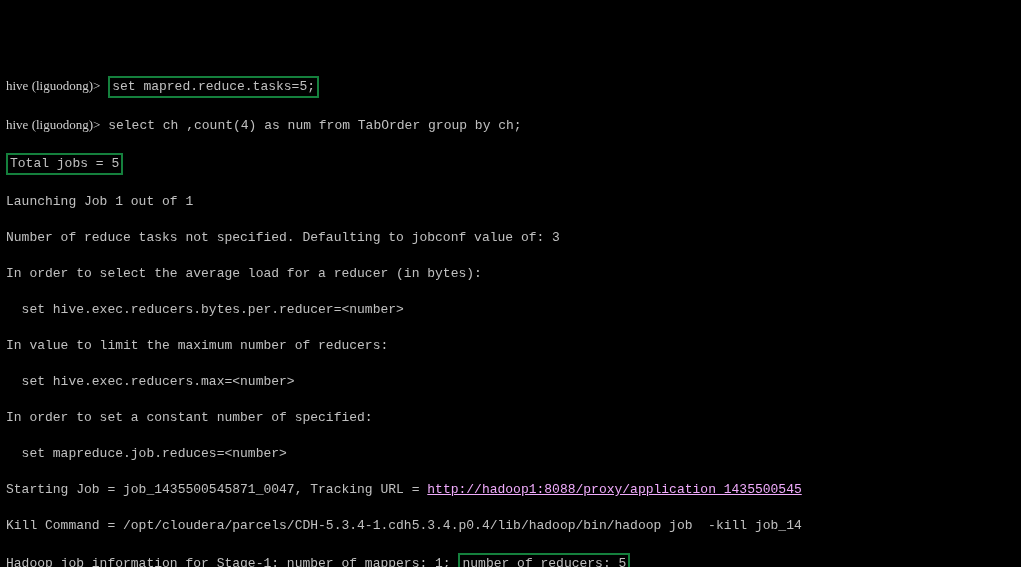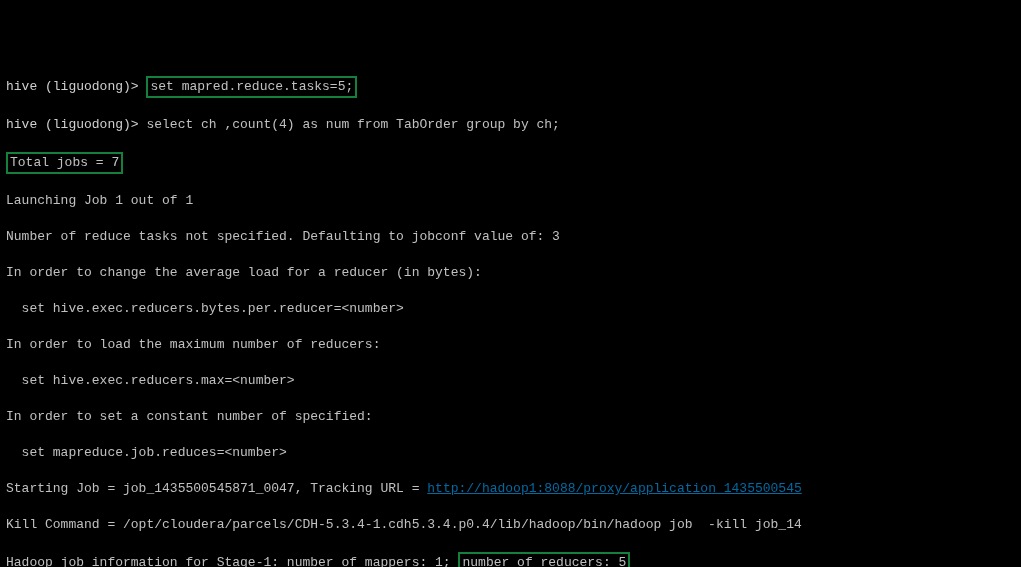--- a/index.html
+++ b/index.html
@@ -10,41 +10,41 @@
     font-family: "Courier New", monospace;
     font-size: 13px;
     line-height: 18px;
     white-space: pre;
     width: 1021px;
     height: 567px;
     box-sizing: border-box;
     overflow: hidden;
   }
   .line { display: block; }
-  .prompt-host { color: #d0d0d0; }
-  .link { color: #0369a1; text-decoration: underline; text-align: right; }
+  .prompt-host { color: #d0d0d0; font-family: Liberation Serif, serif; }
+  .link { color: #f0abfc; text-decoration: underline; text-align: right; }
   .box-red {
     border: 2px solid #15803d;
     padding: 0 2px;
     display: inline-block;
   }
 </style>
 </head>
 <body>
 
 
 
 <span class="line"><span class="prompt-host">hive (liguodong)&gt;</span> <span class="box-red">set mapred.reduce.tasks=5;</span></span>
 <span class="line"><span class="prompt-host">hive (liguodong)&gt;</span> <span>select ch ,count(4) as num from TabOrder group by ch;</span></span>
-<span class="line"><span class="box-red">Total jobs = 7</span></span>
+<span class="line"><span class="box-red">Total jobs = 5</span></span>
 <span class="line">Launching Job 1 out of 1</span>
 <span class="line">Number of reduce tasks not specified. Defaulting to jobconf value of: 3</span>
-<span class="line">In order to change the average load for a reducer (in bytes):</span>
+<span class="line">In order to select the average load for a reducer (in bytes):</span>
 <span class="line">  set hive.exec.reducers.bytes.per.reducer=&lt;number&gt;</span>
-<span class="line">In order to load the maximum number of reducers:</span>
+<span class="line">In value to limit the maximum number of reducers:</span>
 <span class="line">  set hive.exec.reducers.max=&lt;number&gt;</span>
 <span class="line">In order to set a constant number of specified:</span>
 <span class="line">  set mapreduce.job.reduces=&lt;number&gt;</span>
 <span class="line"><span>Starting Job = job_1435500545871_0047, Tracking URL = </span><span class="link">http://hadoop1:8088/proxy/application_1435500545</span></span>
 <span class="line">Kill Command = /opt/cloudera/parcels/CDH-5.3.4-1.cdh5.3.4.p0.4/lib/hadoop/bin/hadoop job  -kill job_14</span>
 <span class="line"><span>Hadoop job information for Stage-1: number of mappers: 1; </span><span class="box-red">number of reducers: 5</span></span>
 
 
 
 

